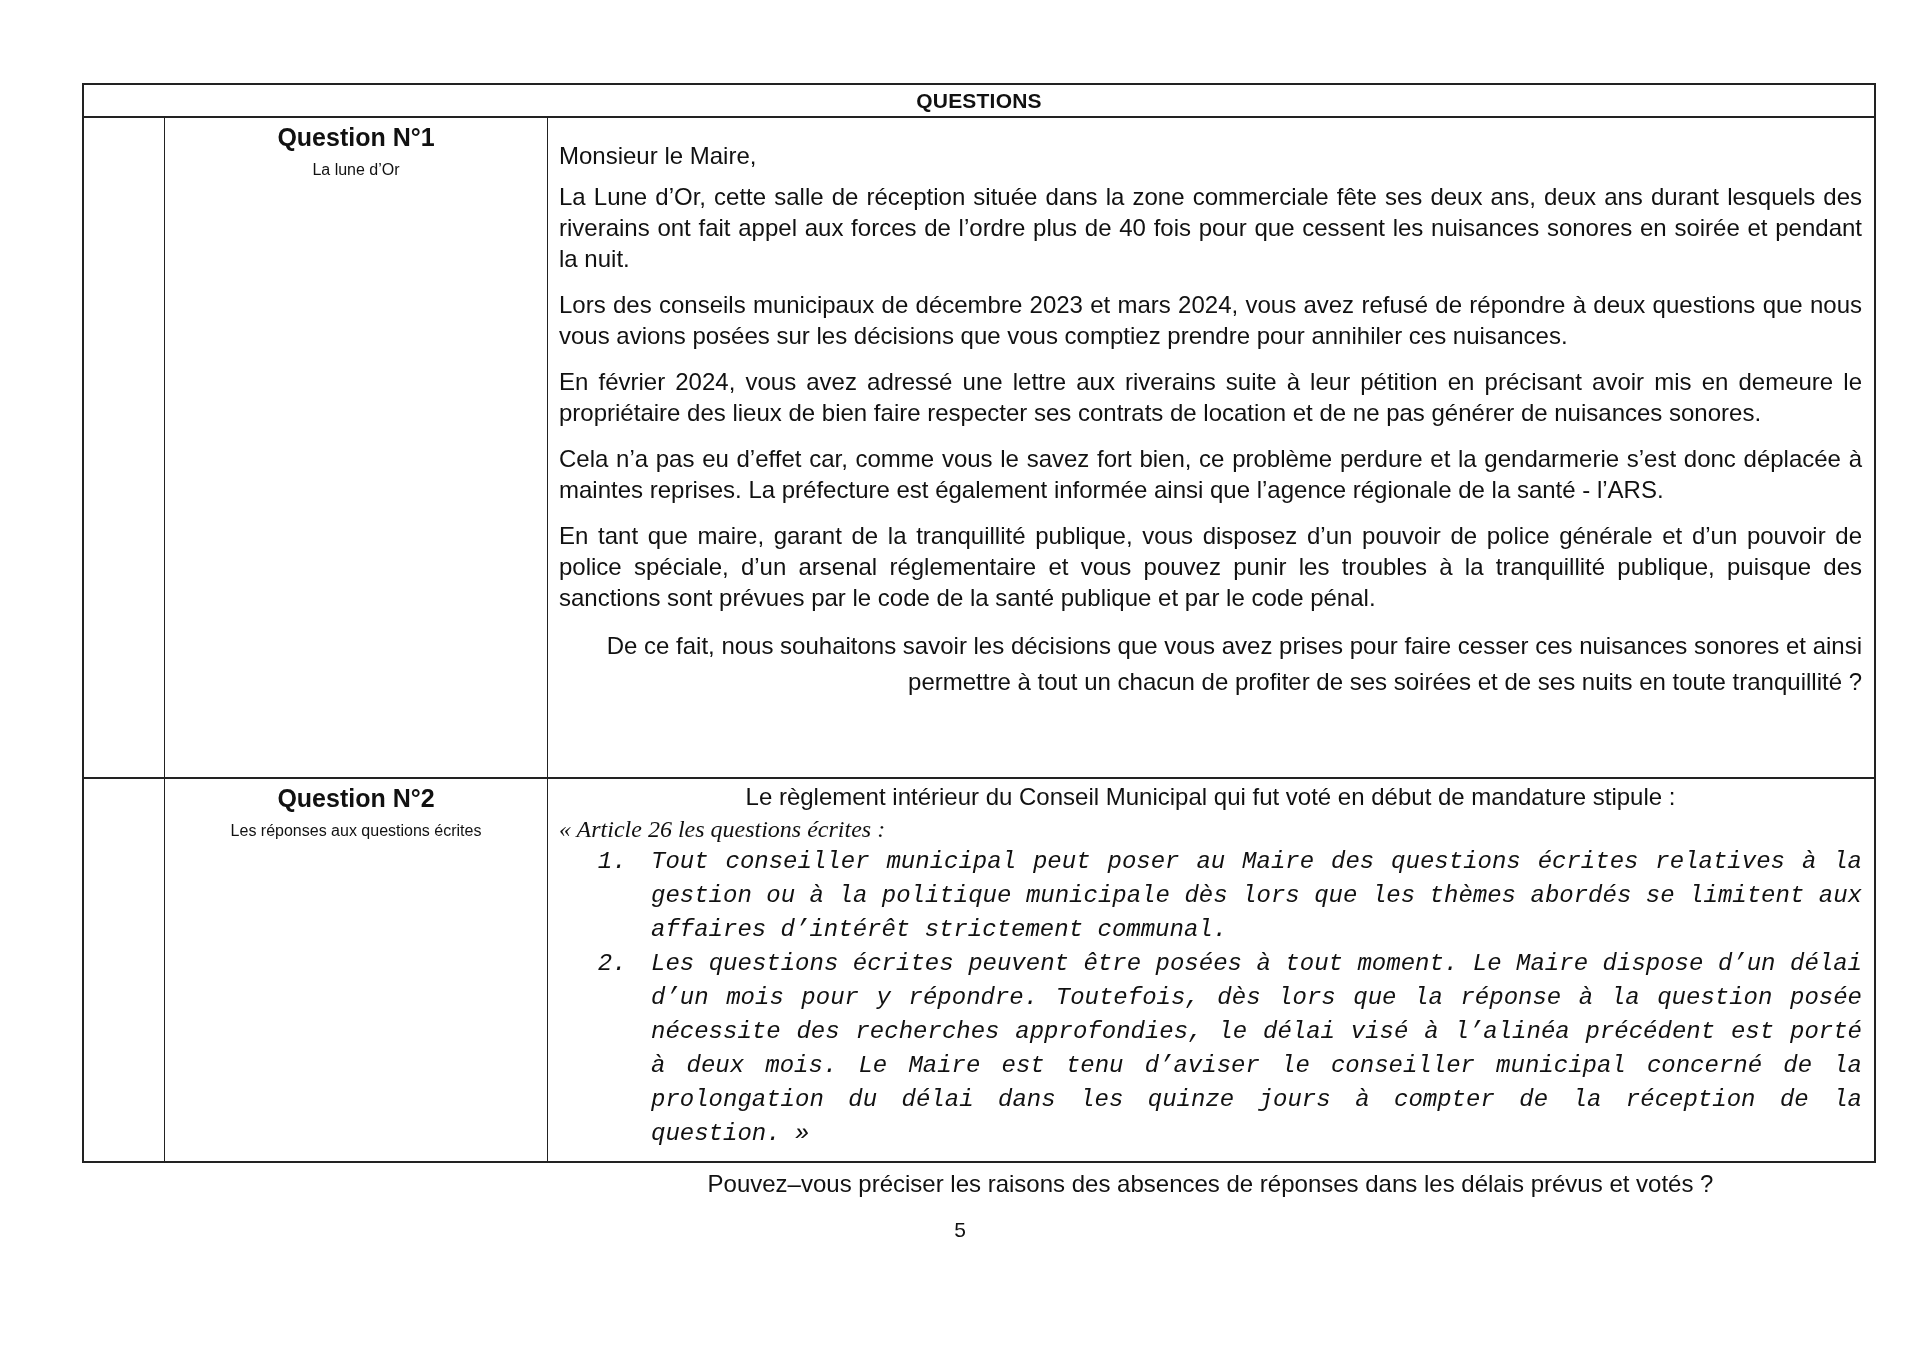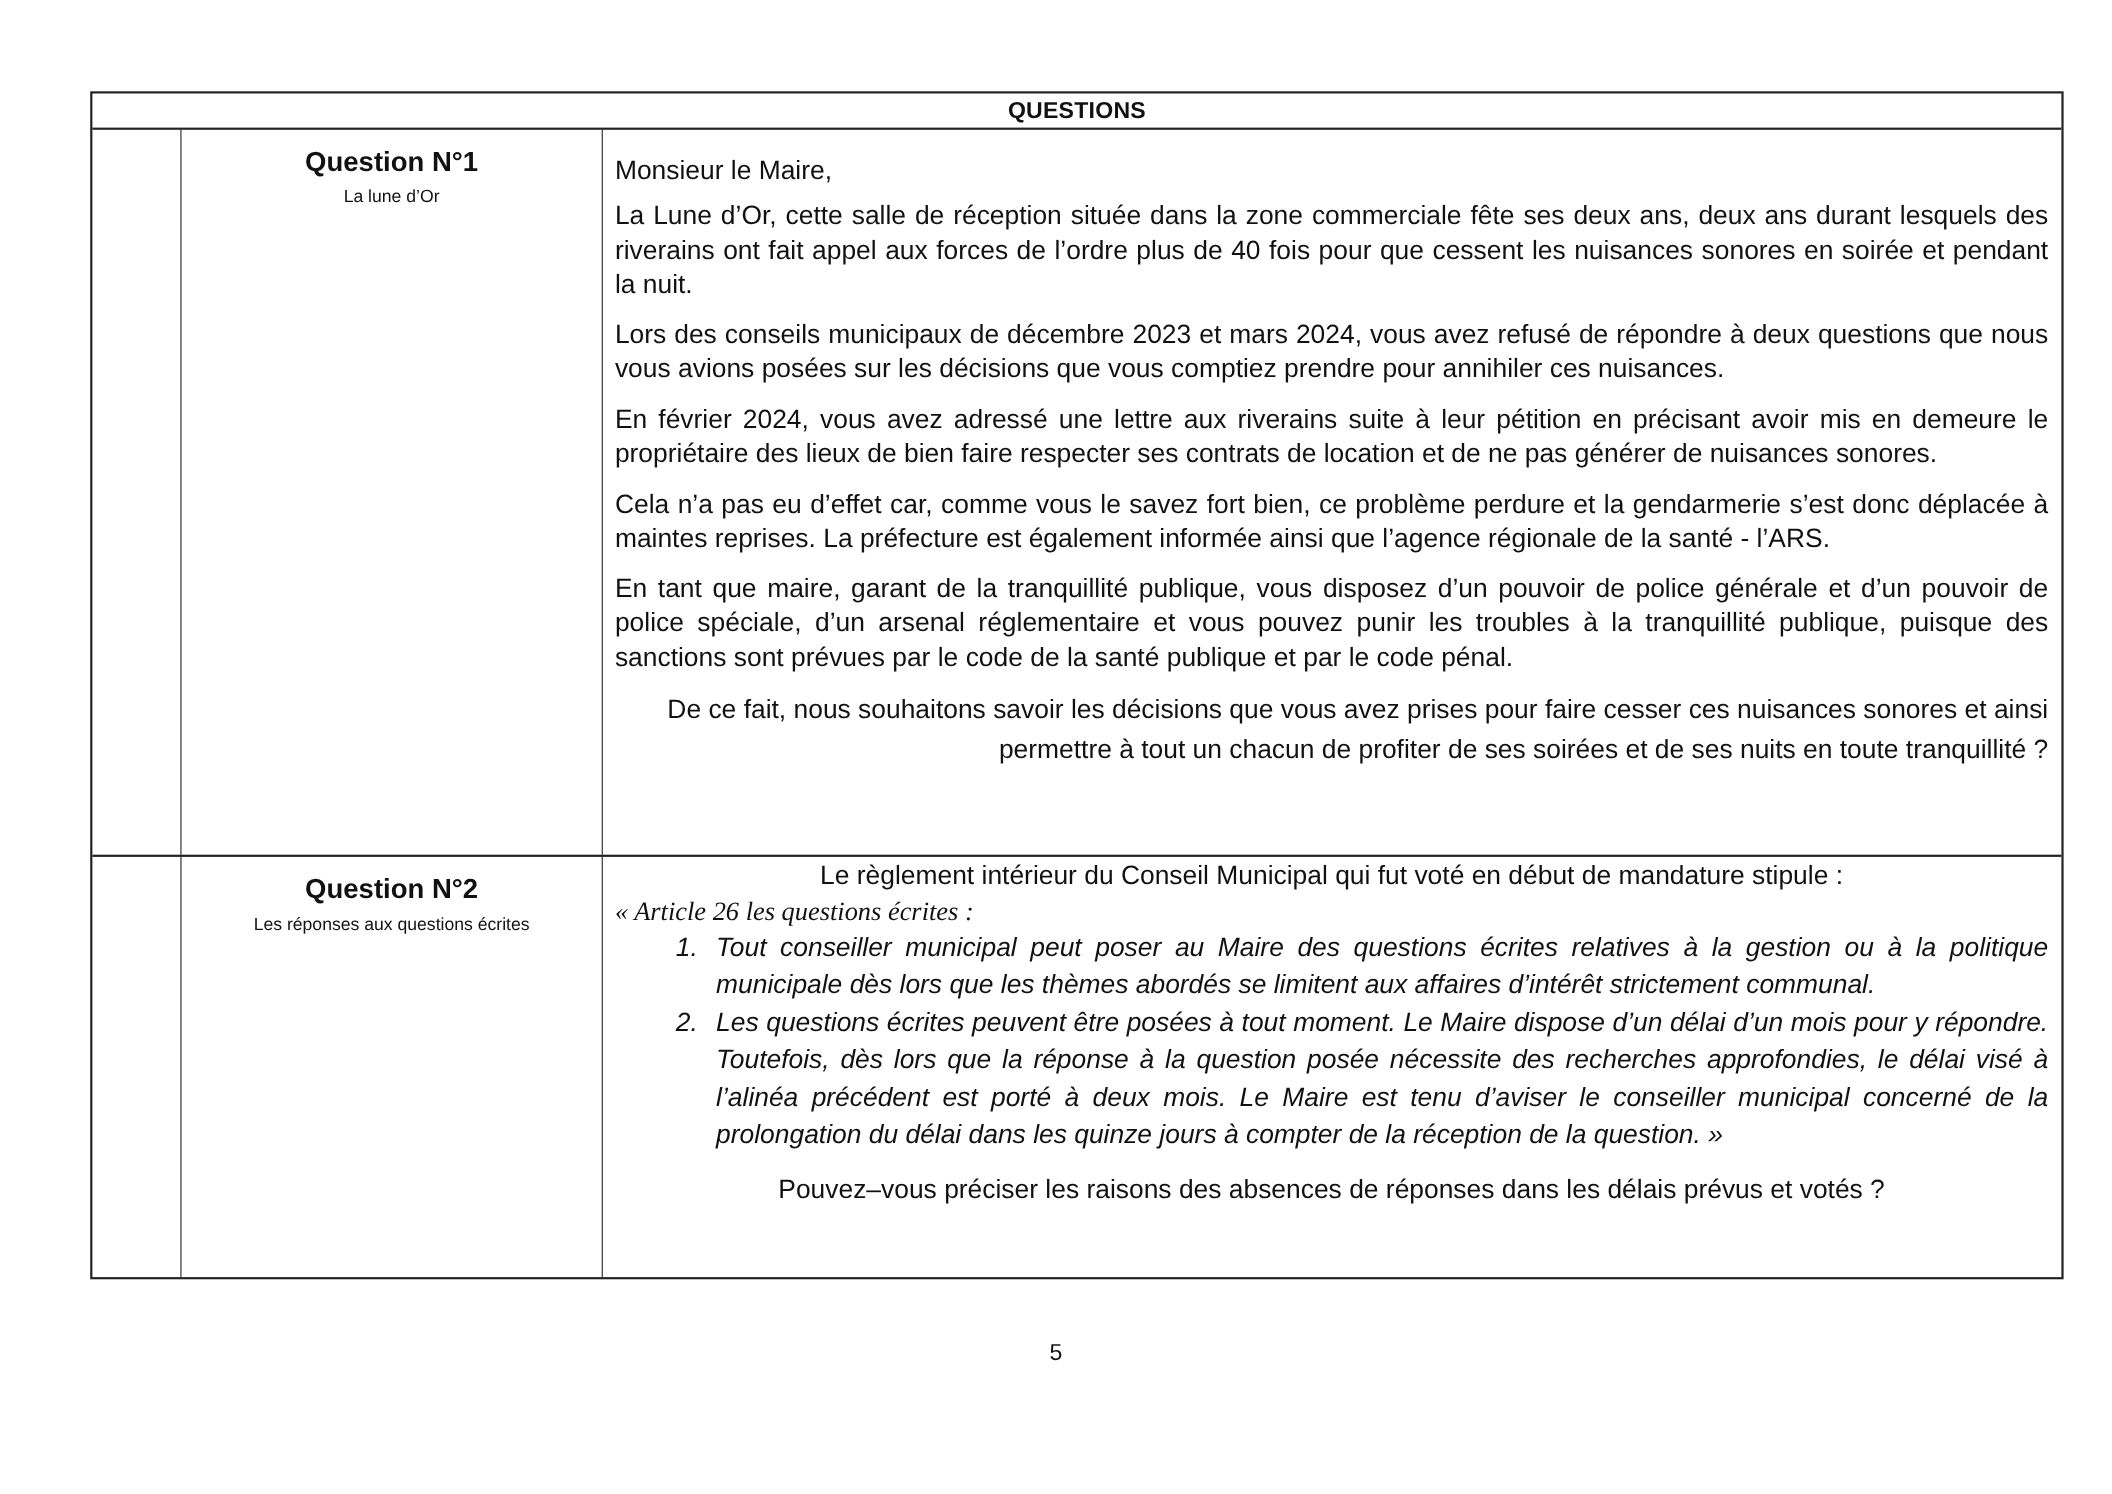--- a/index.html
+++ b/index.html
@@ -2,30 +2,30 @@
 <html><head>
 <meta charset="utf-8">
 <style>
   html, body { margin:0; padding:0; background:#ffffff; }
   body { width:1920px; height:1358px; position:relative; overflow:hidden; font-family:"Liberation Sans", sans-serif; color:#111; }
   .tbl { position:absolute; left:82px; top:83px; width:1794px; border:2px solid #222; box-sizing:border-box; }
   .hdr { height:31px; border-bottom:2px solid #222; text-align:center; font-weight:bold; font-size:21px; line-height:31px; letter-spacing:0.2px; }
   .row { display:flex; }
   .row + .row { border-top:2px solid #222; }
   .c1 { width:80px; border-right:1.5px solid #222; flex:none; }
-  .c2 { width:383px; border-right:1.5px solid #222; flex:none; text-align:center; padding-top:14px; box-sizing:border-box; }
+  .c2 { width:383px; border-right:1.5px solid #222; flex:none; text-align:center; padding-top:4px; box-sizing:border-box; }
   .c3 { flex:1; padding:2px 12px 2px 11px; box-sizing:border-box; font-size:24px; line-height:31px; text-align:justify; }
   .qt { font-weight:bold; font-size:25px; line-height:31px; }
   .qs { font-size:16px; line-height:33px; }
   .c3 p { margin:0 0 15px 0; }
   .c3 p.first { margin-bottom:10px;margin-top:20px; }
   .row1 { height:659px; }
   .row2 { height:382px; }
   .it { font-style:italic;font-family:Liberation Serif, serif; }
-  ol { margin:0; padding-left:82px; font-style:italic; }
+  ol { margin:0; padding-left:82px; font-style:italic;font-family:Liberation Mono, monospace; }
   ol li { padding-left:10px; line-height:34px; text-align:justify; }
   .row2 .c3 { line-height:32px; }
   .last { margin-top:17px; }
   .pagenum { position:absolute; left:0; width:1920px; top:1218px; text-align:center; font-size:21px; font-family:"Liberation Sans", sans-serif; }
 </style>
 </head>
 <body>
 
 <div class="tbl">
   <div class="hdr">QUESTIONS</div>

